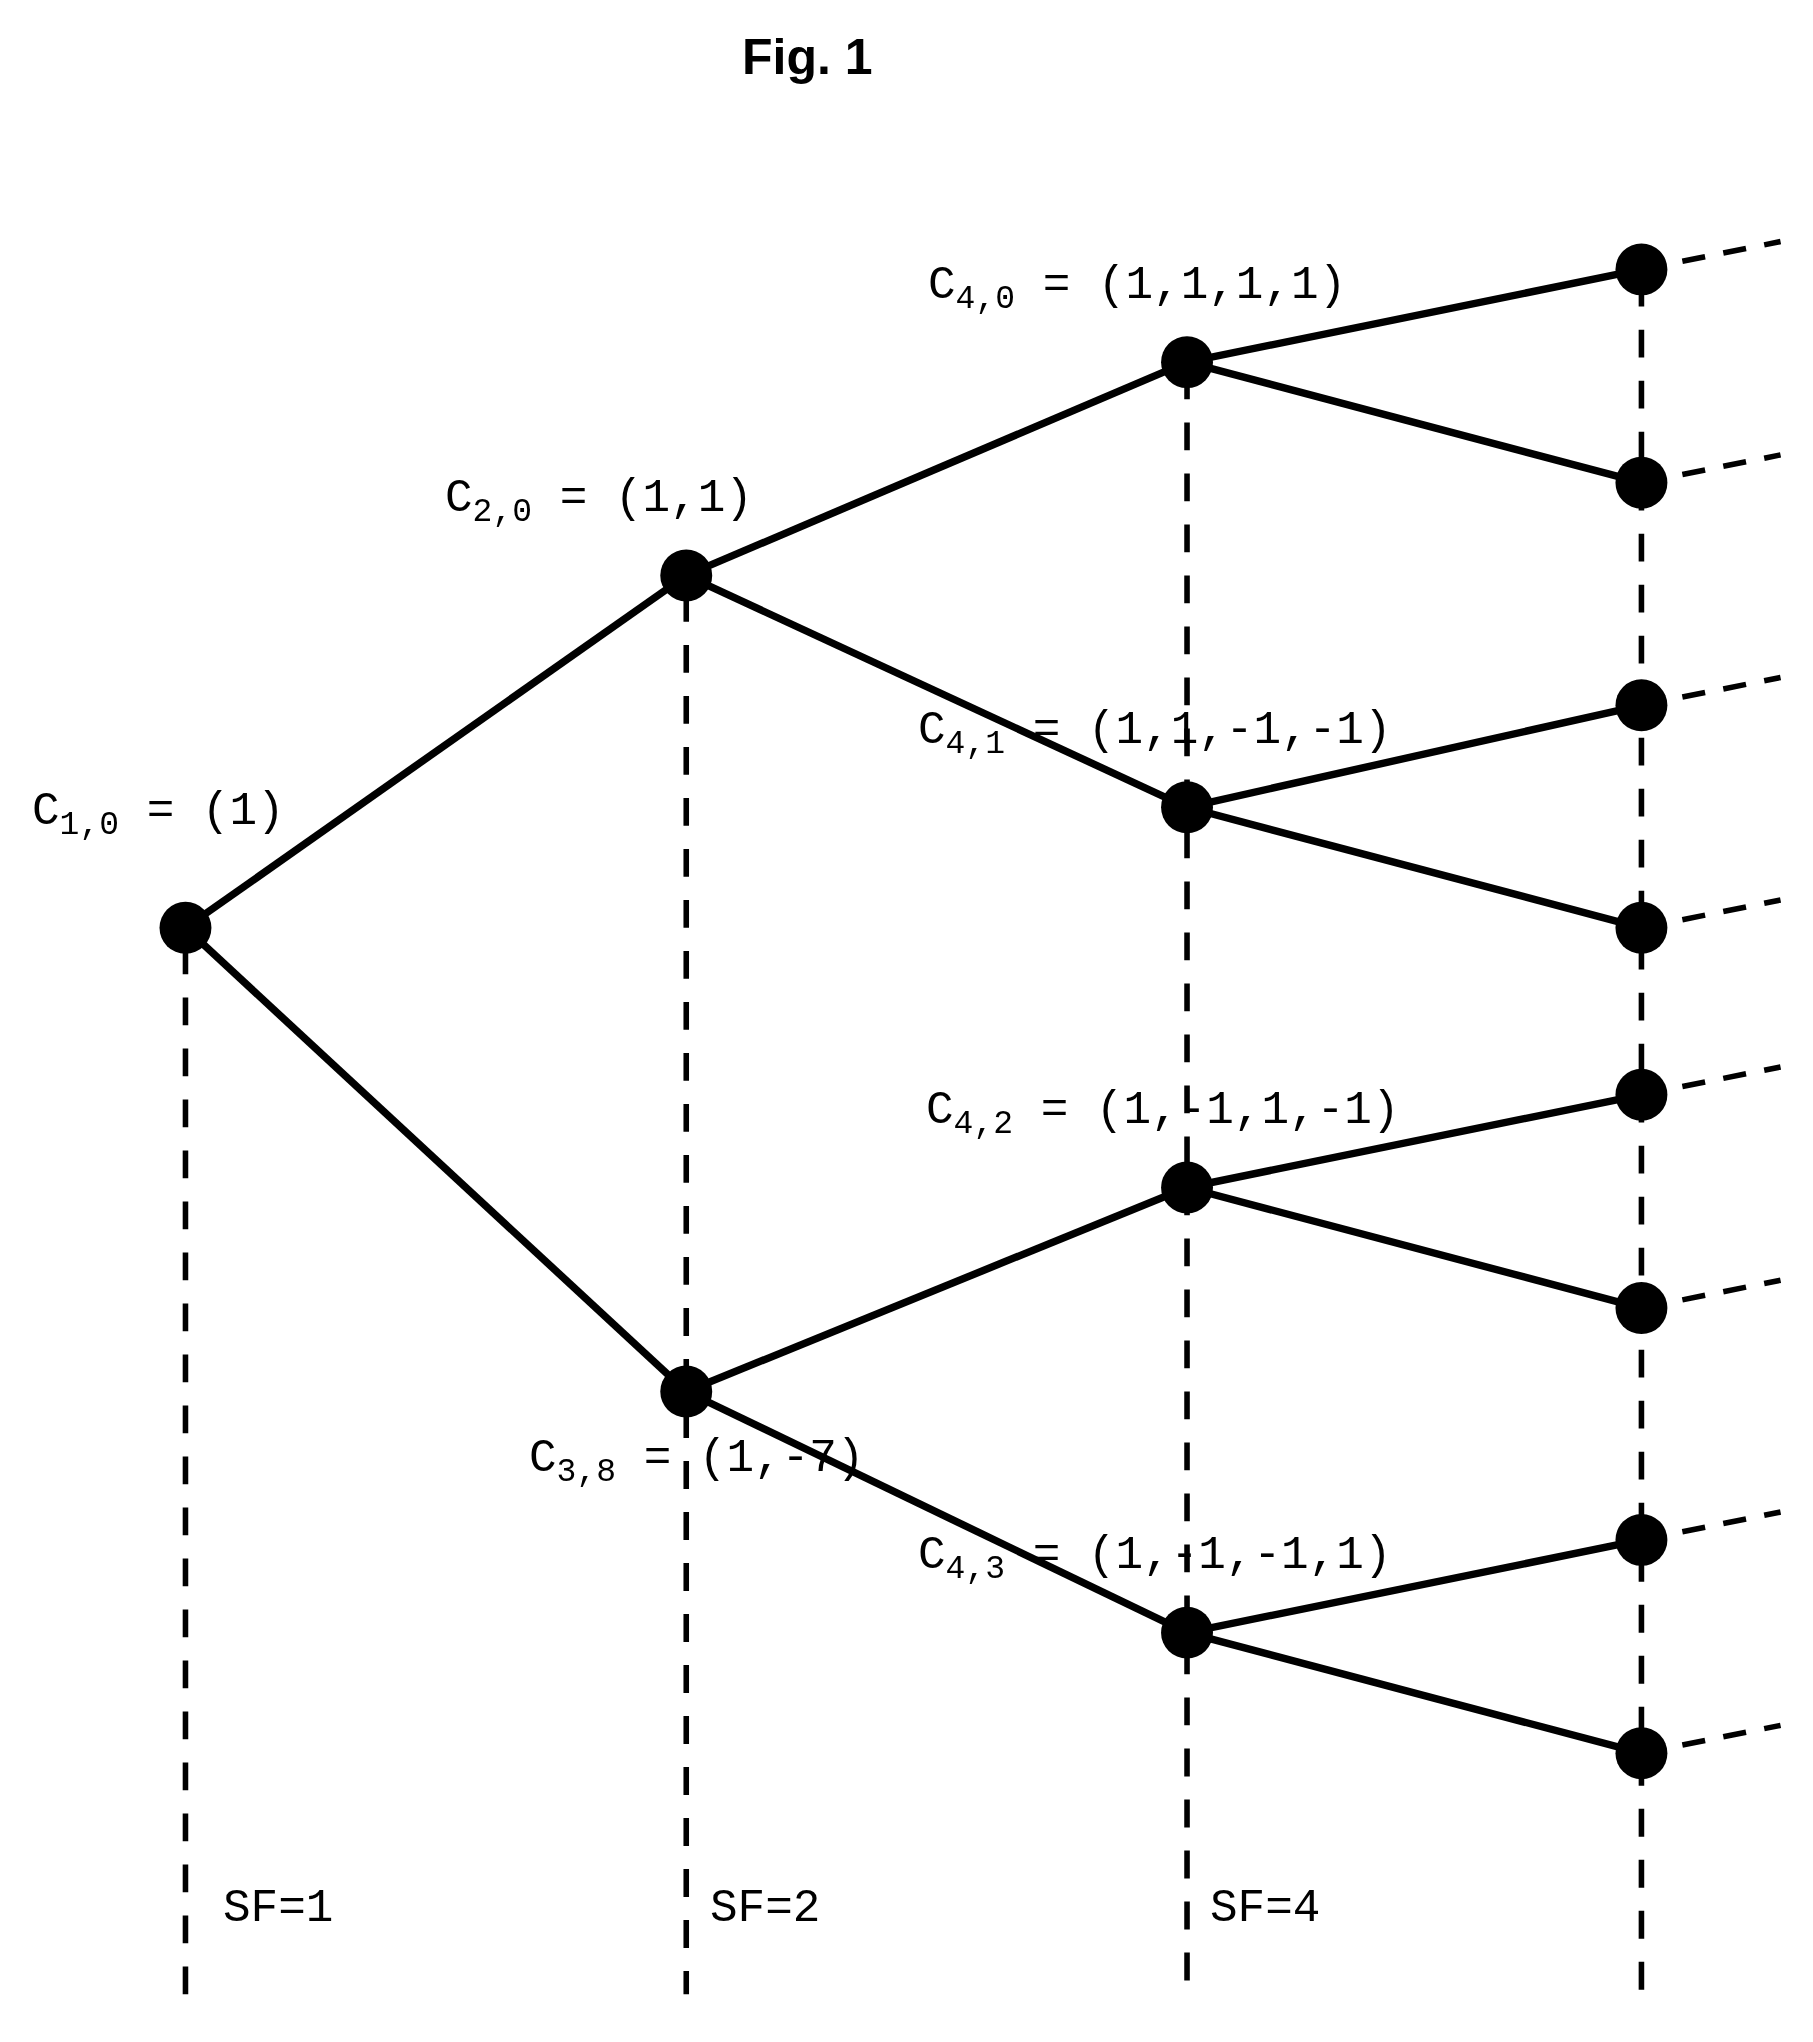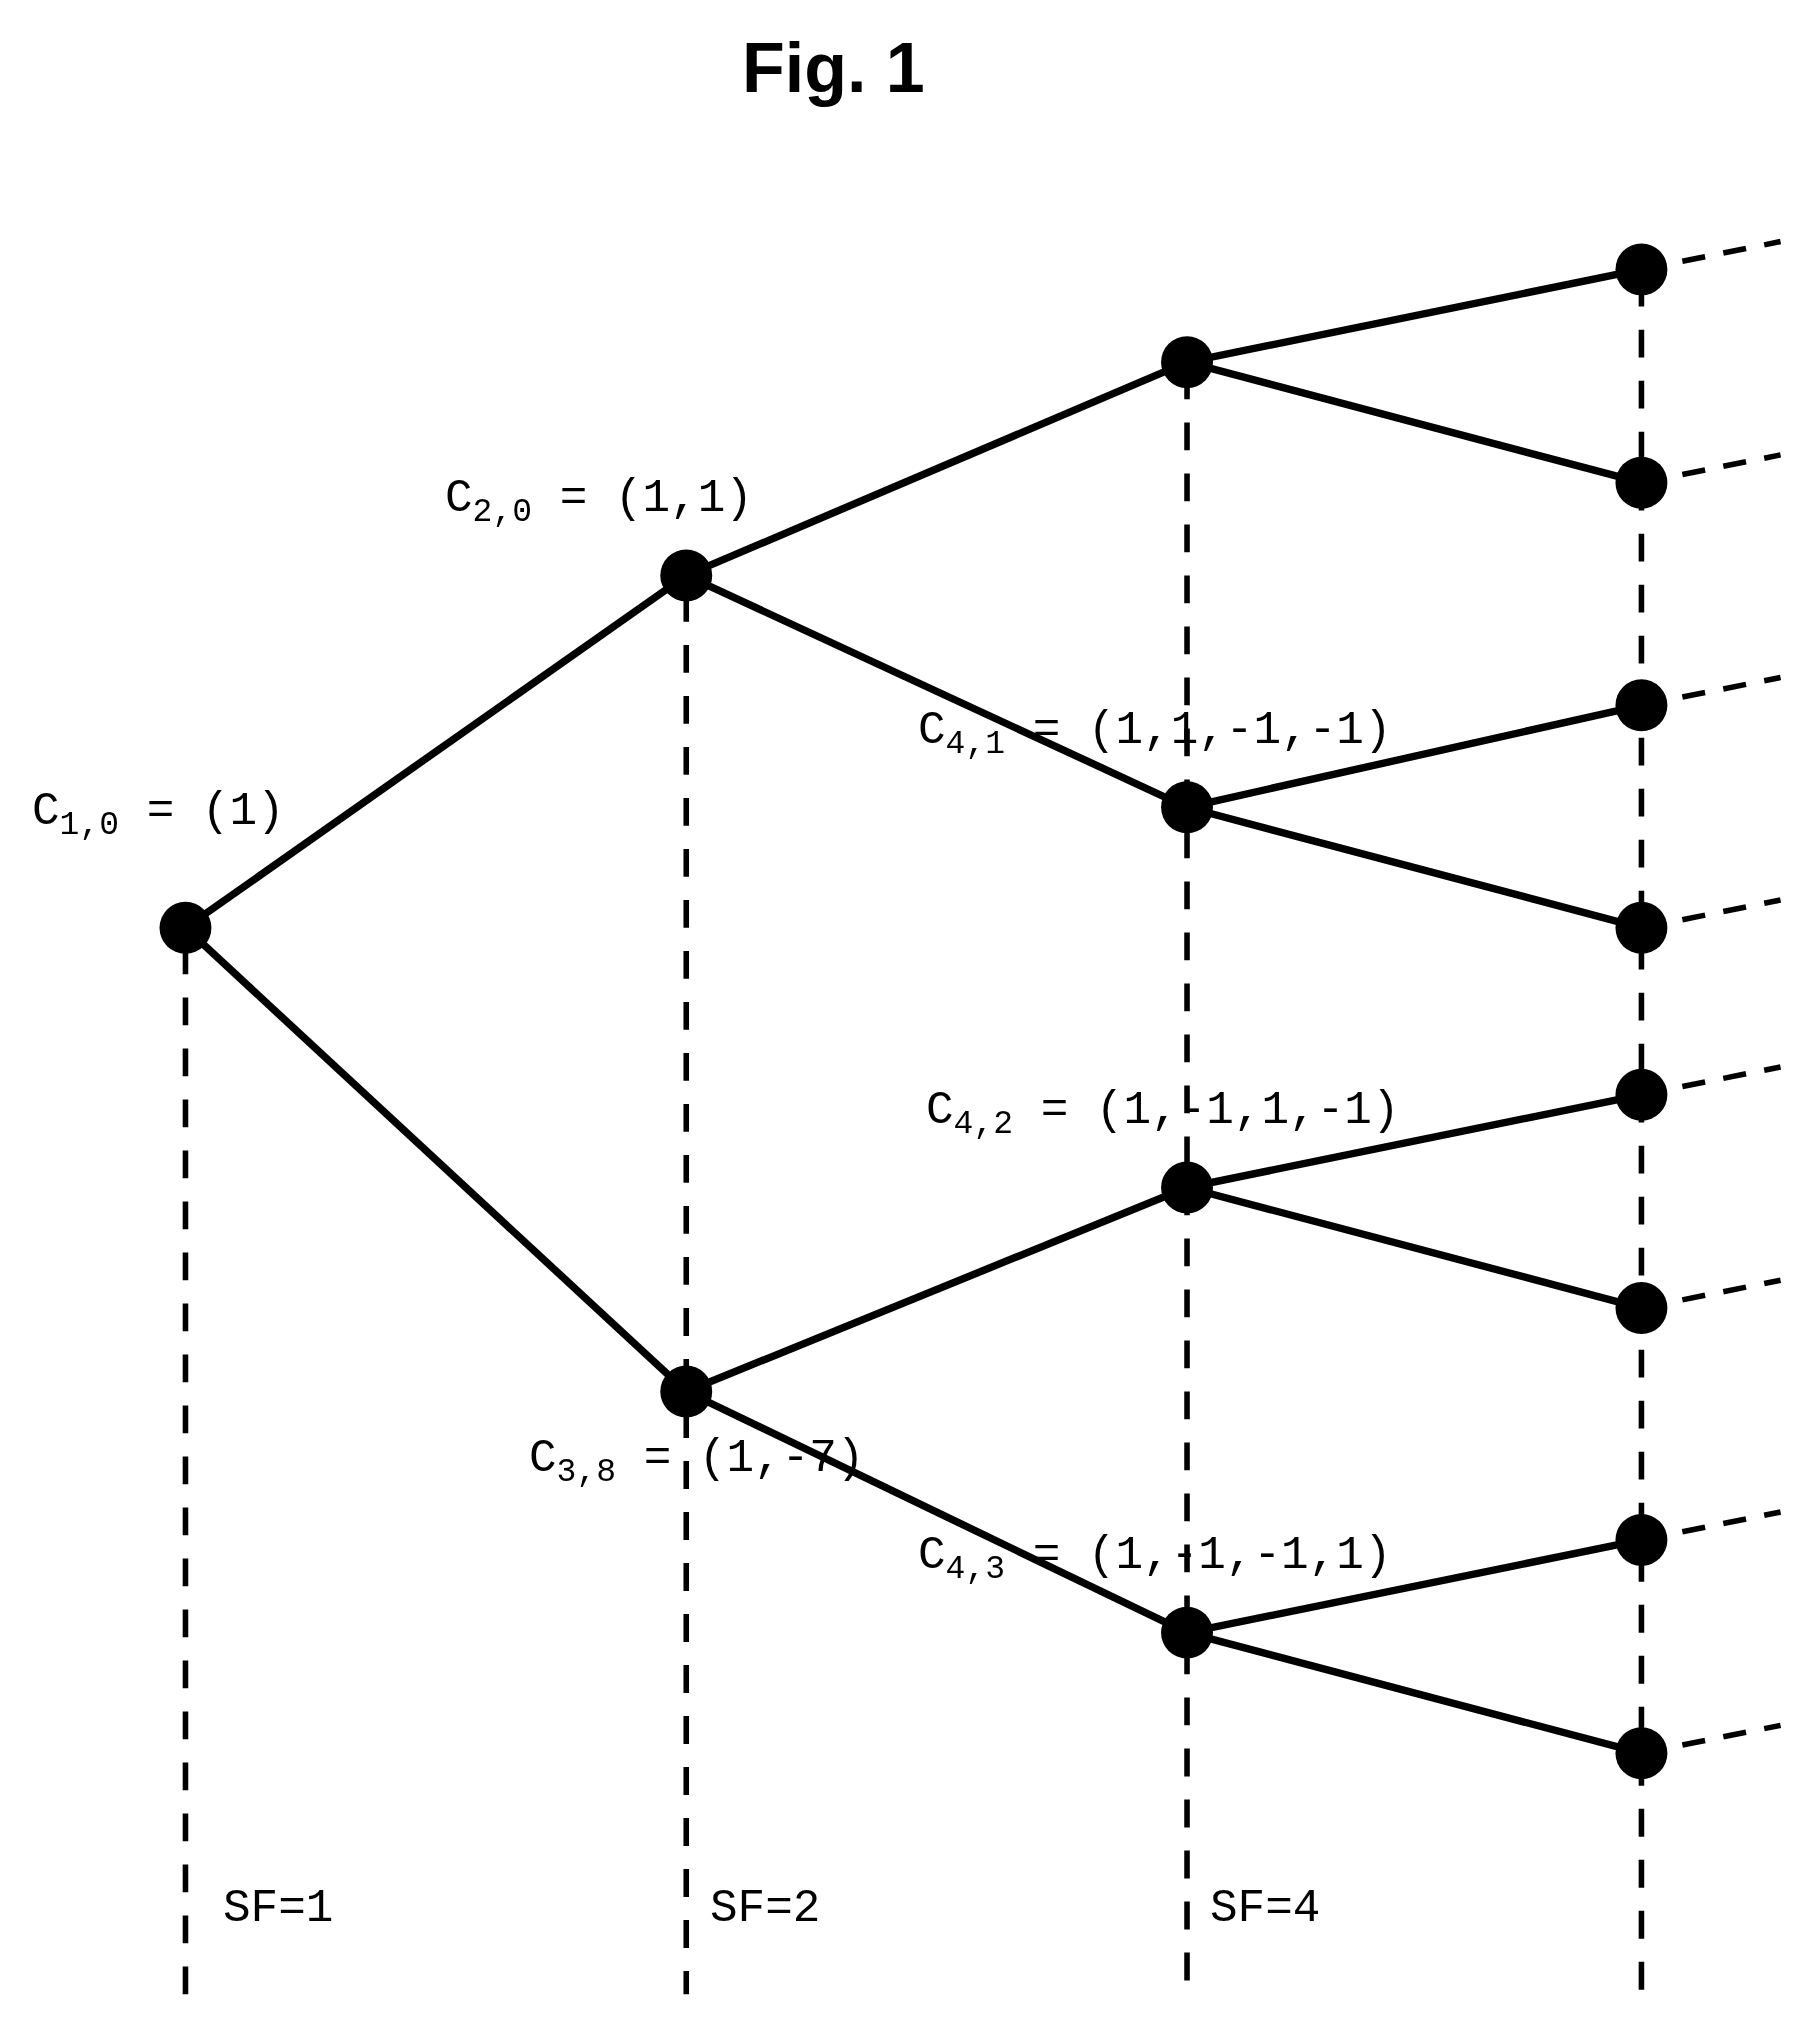--- a/index.html
+++ b/index.html
@@ -8,21 +8,21 @@
       background: white;
       font-family: Arial, sans-serif;
     }
     .container {
       width: 1813px;
       height: 2043px;
       position: relative;
     }
     .title {
       position: absolute;
-      font-size: 70px;
+      font-size: 50px;
       font-weight: bold;
       font-family: Arial, sans-serif;
     }
     .node-label {
       position: absolute;
       font-size: 46px;
       font-family: 'Courier New', monospace;
       font-weight: 500;
       white-space: nowrap;
     }
@@ -108,20 +108,23 @@
   </div>
 
   <div class="node-label" style="left: 445px; top: 473px;">
     <span>C</span><span class="sub">2,0</span><span> = (1,1)</span>
   </div>
 
   <div class="node-label" style="left: 529px; top: 1433px;">
     <span>C</span><span class="sub">3,8</span><span> = (1,-7)</span>
   </div>
 
+  <div class="node-label" style="left: 928px; top: 260px;">
+    <span>C</span><span class="sub">4,0</span><span> = (1,1,1,1)</span>
+  </div>
 
   <div class="node-label" style="left: 918px; top: 705px; font-family: Liberation Mono, monospace;">
     <span>C</span><span class="sub">4,1</span><span> = (1,1,-1,-1)</span>
   </div>
 
   <div class="node-label" style="left: 918px; top: 1085px; margin-left: 8px;">
     <span>C</span><span class="sub">4,2</span><span> = (1,-1,1,-1)</span>
   </div>
 
   <div class="node-label" style="left: 918px; top: 1530px;">

